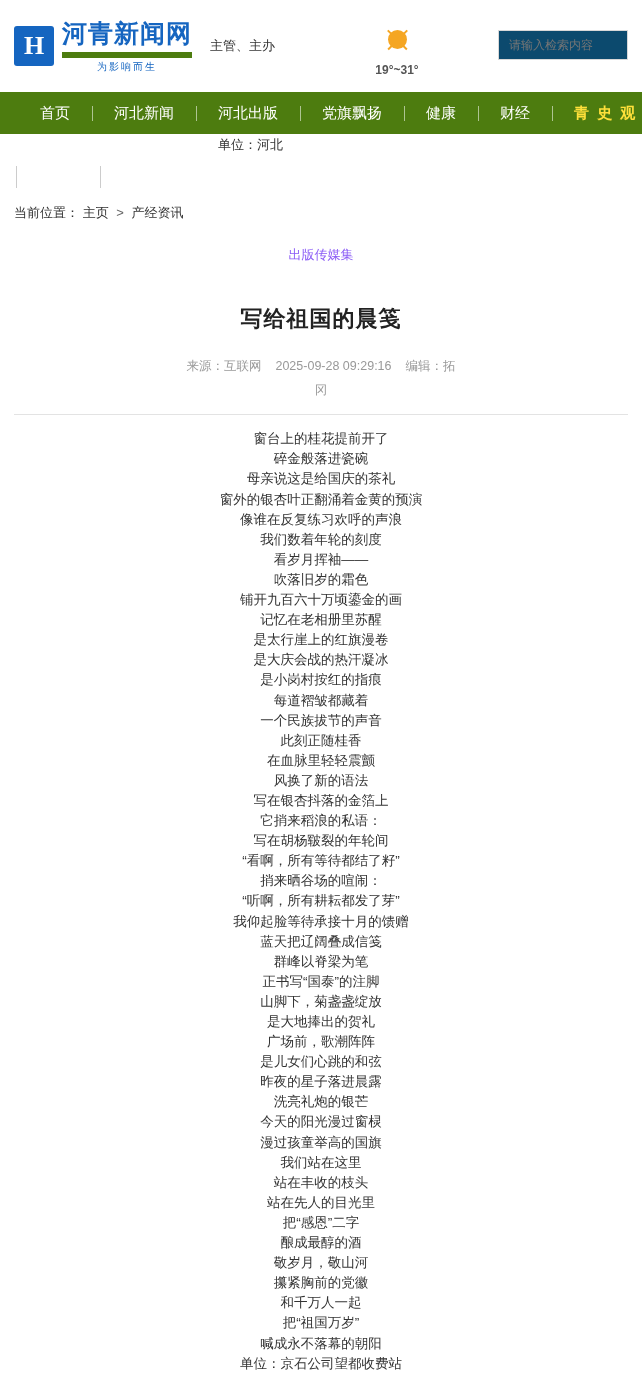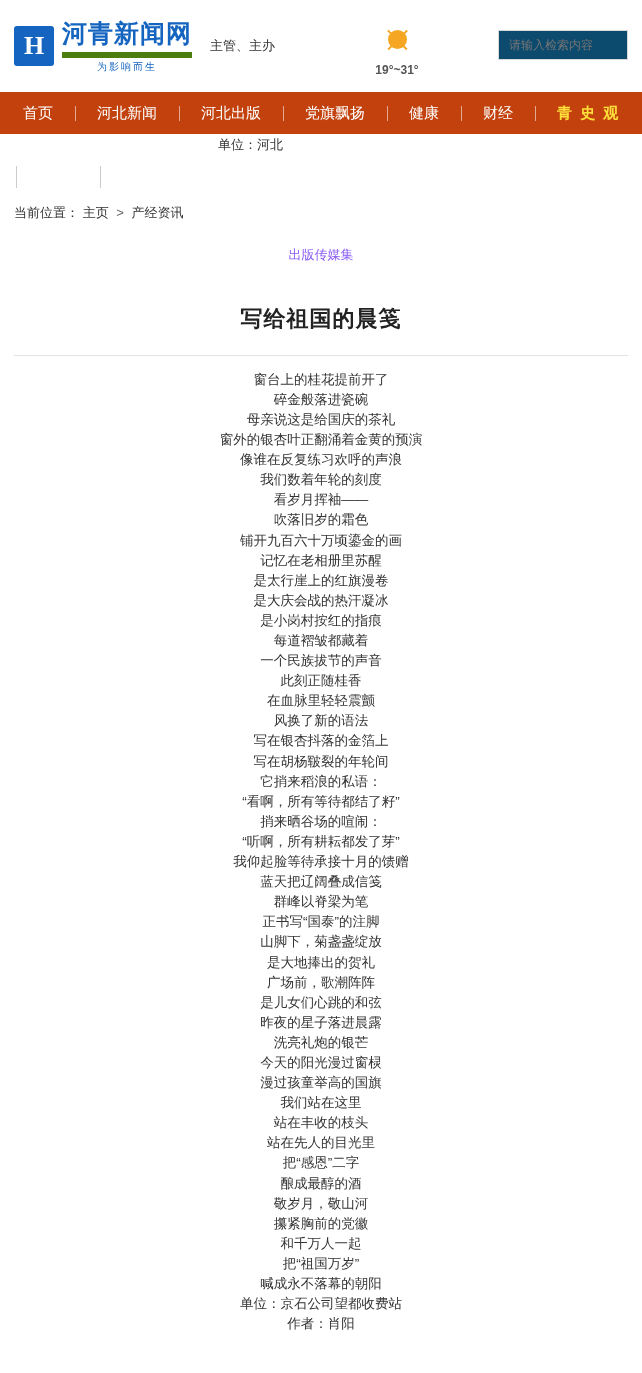--- a/index.html
+++ b/index.html
@@ -121,25 +121,25 @@
     outline: none;
     font-size: 12px;
     color: #999;
     width: 100%;
     font-family: "Liberation Sans", sans-serif;
     background: transparent;
   }
 
   
   .nav {
-    background: #c2410c;
+    background: #4d7c0f;
     height: 42px;
     display: flex;
     align-items: center;
-    padding: 0 1px;
+    padding: 0 18px;
   }
   .nav-item {
     color: #ffffff;
     font-size: 15px;
     padding: 0 22px;
     position: relative;
     white-space: nowrap;
     cursor: pointer;
   }
   .nav-item + .nav-item::before {
@@ -284,20 +284,24 @@
   <span>当前位置：</span>
   <a href="#">主页</a>
   <span class="sep">&gt;</span>
   <a href="#">产经资讯</a>
 </div>
 
 <div class="article">
   <div class="article-cat">出版传媒集</div>
   <div class="article-title">写给祖国的晨笺</div>
 
+  <div class="article-meta">
+    <span>来源：</span><span>互联网</span><span class="meta-gap"></span><span>2025-09-28 09:29:16</span><span class="meta-gap"></span><span>编辑：</span><span>拓</span>
+    <div>冈</div>
+  </div>
 
   <hr class="hr">
 
   <div class="poem">
     <div>窗台上的桂花提前开了</div>
     <div>碎金般落进瓷碗</div>
     <div>母亲说这是给国庆的茶礼</div>
     <div>窗外的银杏叶正翻涌着金黄的预演</div>
     <div>像谁在反复练习欢呼的声浪</div>
     <div>我们数着年轮的刻度</div>
@@ -307,22 +311,22 @@
     <div>记忆在老相册里苏醒</div>
     <div>是太行崖上的红旗漫卷</div>
     <div>是大庆会战的热汗凝冰</div>
     <div>是小岗村按红的指痕</div>
     <div>每道褶皱都藏着</div>
     <div>一个民族拔节的声音</div>
     <div>此刻正随桂香</div>
     <div>在血脉里轻轻震颤</div>
     <div>风换了新的语法</div>
     <div>写在银杏抖落的金箔上</div>
+    <div>它捎来稻浪的私语：</div>
     <div>写在胡杨皲裂的年轮间</div>
-    <div>它捎来稻浪的私语：</div>
     <div>“看啊，所有等待都结了籽”</div>
     <div>捎来晒谷场的喧闹：</div>
     <div>“听啊，所有耕耘都发了芽”</div>
     <div>我仰起脸等待承接十月的馈赠</div>
     <div>蓝天把辽阔叠成信笺</div>
     <div>群峰以脊梁为笔</div>
     <div>正书写“国泰”的注脚</div>
     <div>山脚下，菊盏盏绽放</div>
     <div>是大地捧出的贺礼</div>
     <div>广场前，歌潮阵阵</div>

